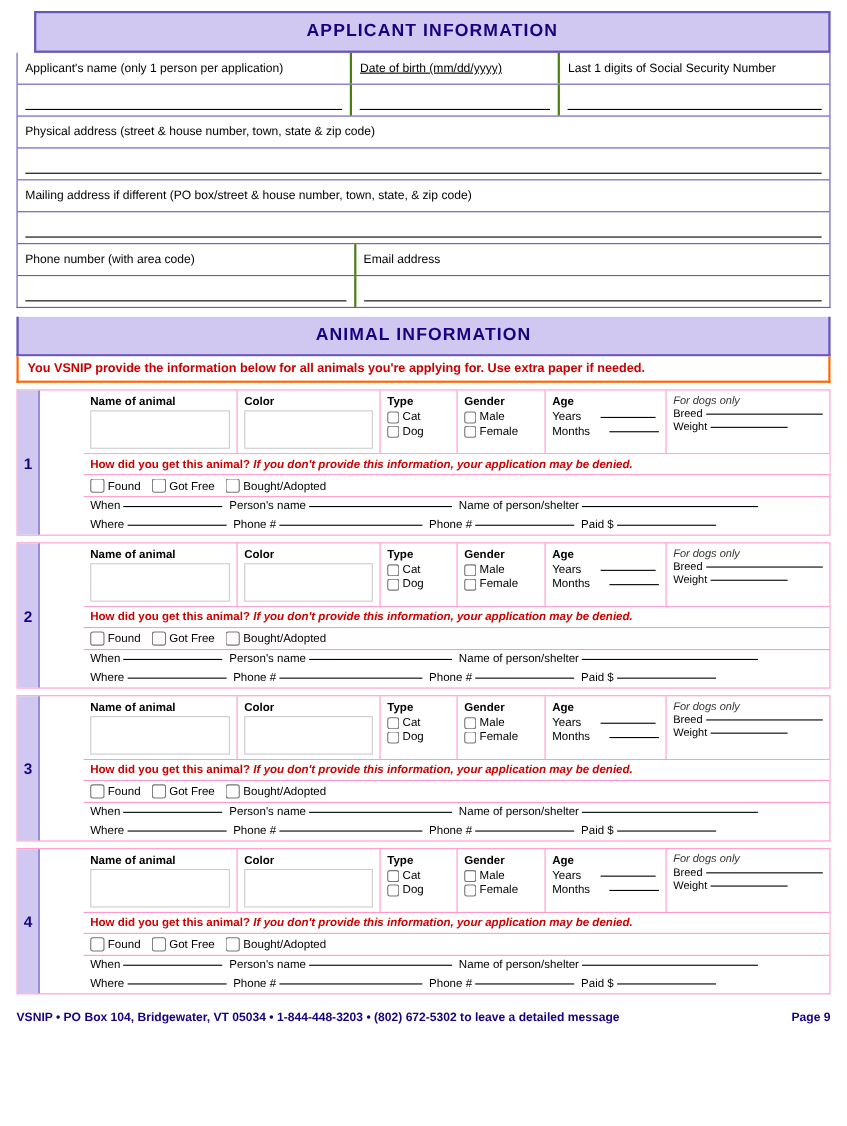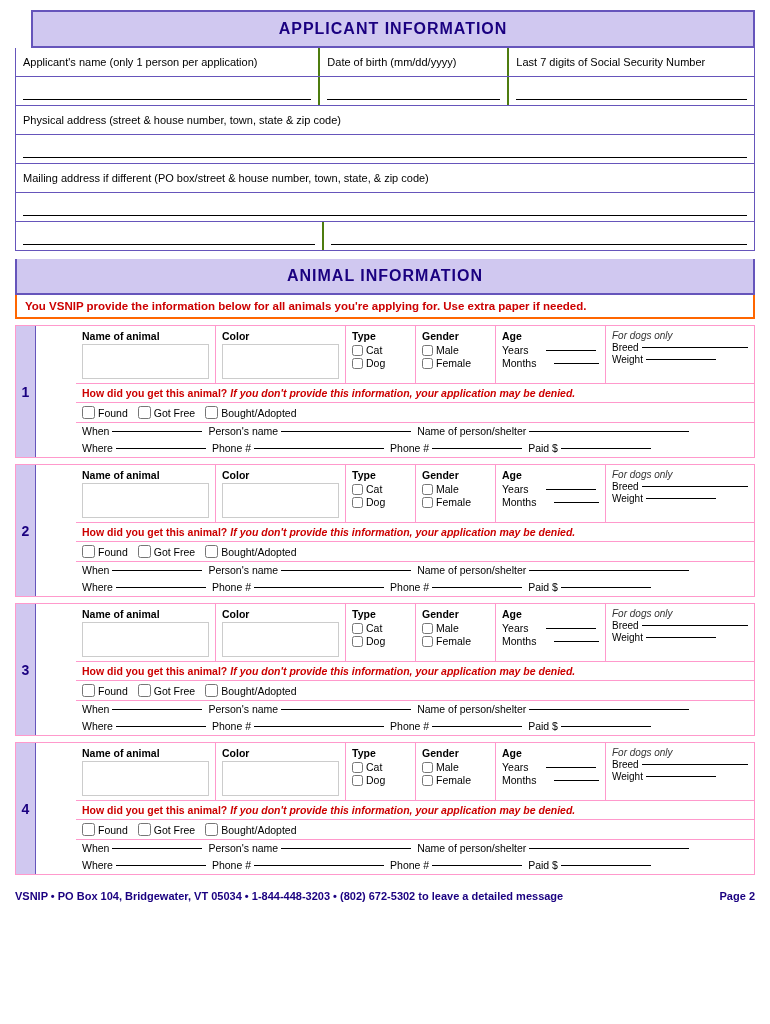--- a/index.html
+++ b/index.html
@@ -264,25 +264,25 @@
 <body>
 
 <div class="page-title">APPLICANT INFORMATION</div>
 
 <div class="applicant-section">
 
   <div class="app-row">
     <div class="app-cell" style="flex:2.5;">
       <span>Applicant's name (only 1 person per application)</span>
     </div>
-    <div class="app-cell" style="flex:1.5;">
+    <div class="app-cell" style="flex:1.5;text-decoration:underline;">
       <span>Date of birth (mm/dd/yyyy)</span>
     </div>
     <div class="app-cell" style="flex:2;">
-      <span>Last 7 digits of Social Security Number</span>
+      <span>Last 1 digits of Social Security Number</span>
     </div>
   </div>
 
   <div class="app-row">
     <div class="app-cell" style="flex:2.5; min-height:22px;">
       <div class="field-line"></div>
     </div>
     <div class="app-cell" style="flex:1.5; min-height:22px;">
       <div class="field-line"></div>
     </div>
@@ -306,20 +306,28 @@
     <div class="app-cell full">
       <span>Mailing address if different (PO box/street &amp; house number, town, state, &amp; zip code)</span>
     </div>
   </div>
   <div class="app-row" style="min-height:22px;">
     <div class="app-cell full">
       <div class="field-line"></div>
     </div>
   </div>
 
+  <div class="app-row">
+    <div class="app-cell" style="flex:1.4;">
+      <span>Phone number (with area code)</span>
+    </div>
+    <div class="app-cell" style="flex:2;">
+      <span>Email address</span>
+    </div>
+  </div>
   <div class="app-row" style="min-height:22px;">
     <div class="app-cell" style="flex:1.4;">
       <div class="field-line"></div>
     </div>
     <div class="app-cell" style="flex:2;">
       <div class="field-line"></div>
     </div>
   </div>
 </div>
 
@@ -784,14 +792,14 @@
             <span class="detail-line short"></span>
           </div>
         </div>
       </div>
     </div>
   </div>
   </div>
 
 <div class="footer">
   <span>VSNIP • PO Box 104, Bridgewater, VT 05034 • 1-844-448-3203 • (802) 672-5302 to leave a detailed message</span>
-  <span>Page 2</span>
+  <span>Page 9</span>
 </div>
 
 </body></html>

